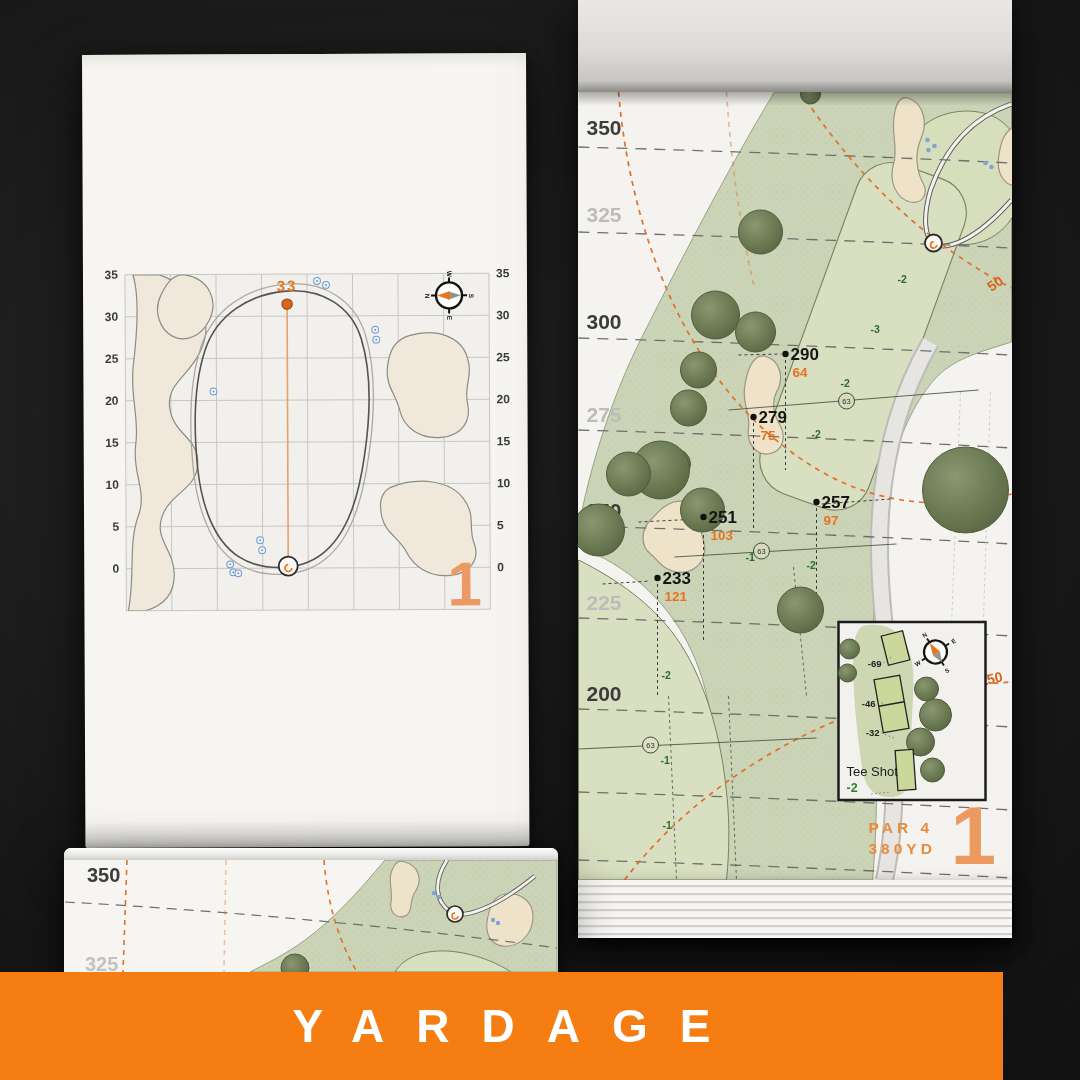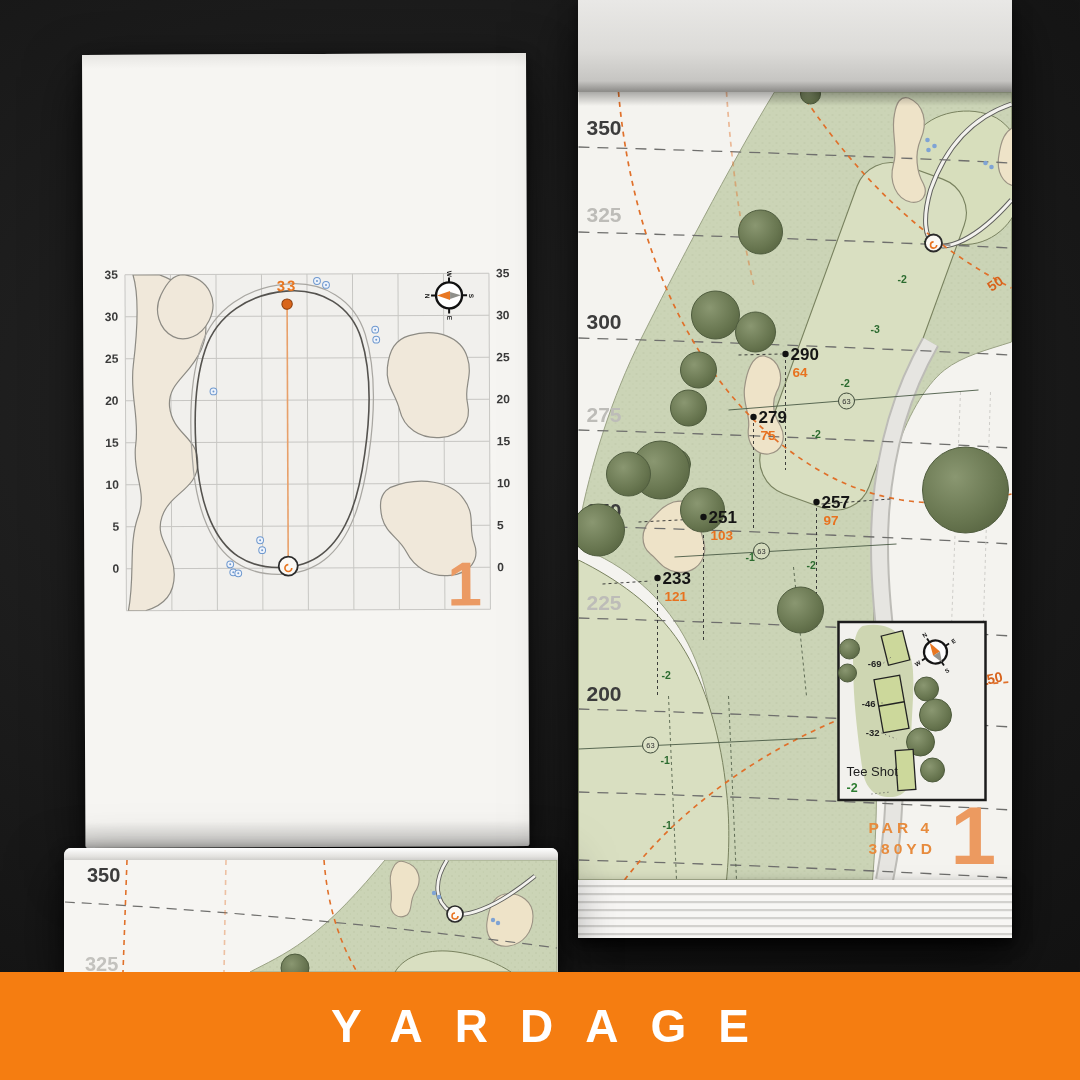--- a/index.html
+++ b/index.html
@@ -24,21 +24,21 @@
   .map-wrap{position:absolute;left:0;top:92px;width:434px;height:788px;background:#f4f3ef;overflow:hidden;}
   .ribs{position:absolute;left:0;top:880px;width:434px;height:58px;
     background:repeating-linear-gradient(180deg,#f7f6f4 0 5px,#d2d1ce 5px 7px,#efeeec 7px 8px);
     box-shadow:0 6px 14px rgba(0,0,0,.5);}
   
   .partial-page{left:64px;top:848px;width:494px;height:124px;border-radius:7px 7px 0 0;overflow:hidden;}
   .partial-page::before{content:"";position:absolute;left:0;top:0;right:0;height:12px;
     background:linear-gradient(#ffffff,#e3e2df 70%,#cfcecb 100%);z-index:2;}
   .partial-map{position:absolute;left:0;top:12px;}
   
-  .banner{position:absolute;left:0;top:972px;width:1080px;height:108px;background:#f57d11;z-index:10;
+  .banner{position:absolute;left:0;top:972px;width:1003px;height:108px;background:#f57d11;z-index:10;
     display:flex;align-items:center;justify-content:center;}
   .banner h1{margin:0;color:#ffffff;font-size:46px;font-weight:bold;letter-spacing:32px;text-indent:32px;}
   svg text{font-family:"Liberation Sans", sans-serif;}
 </style>
 </head>
 <body>
 
 <div class="page left-page">
   <svg class="left-chart" width="432" height="446" viewBox="0 0 432 446">
     <defs>

